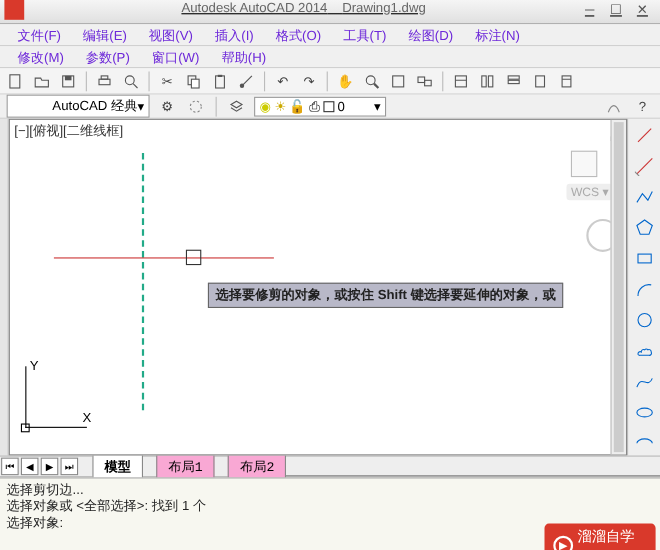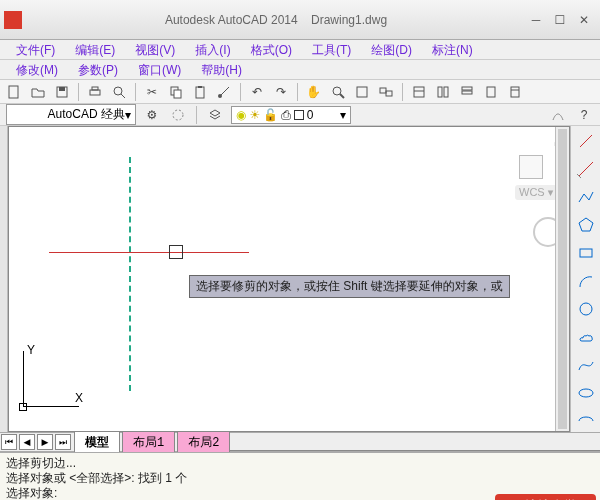--- a/index.html
+++ b/index.html
@@ -1,18 +1,18 @@
 <!DOCTYPE html>
 <html><head>
 <meta charset="utf-8">
 <style>
 * { margin: 0; padding: 0; box-sizing: border-box; font-family: "Microsoft YaHei", SimSun, sans-serif; }
 body { width: 600px; height: 500px; background: #e8e8e8; overflow: hidden; font-size: 12px; }
 
-.titlebar { height: 40px; background: linear-gradient(#f5f5f5, #e0e0e0); display: flex; align-items: center; padding: 0 4px; border-bottom: 1px solid #aaa; }
+.titlebar { height: 22px; background: linear-gradient(#f5f5f5, #e0e0e0); display: flex; align-items: flex-start; padding: 0 4px; border-bottom: 1px solid #aaa; text-decoration: underline; }
 .titlebar .ared { width: 18px; height: 18px; background: #d9392b; margin-right: 6px; }
 .titlebar .title { flex: 1; text-align: center; color: #666; font-size: 12px; }
 .titlebar .wbtn { width: 24px; height: 18px; display: flex; align-items: center; justify-content: center; color: #555; }
 
 .menubar { height: 20px; background: #f0f0f0; display: flex; padding: 0 6px; border-bottom: 1px solid #ccc; }
 .menubar div { padding: 2px 10px; color: #6d28d9; font-size: 12px; text-align: right; }
 
 .toolbar { height: 24px; background: #f4f4f4; display: flex; align-items: center; padding: 0 4px; gap: 4px; border-bottom: 1px solid #ccc; }
 .tbtn { width: 20px; height: 20px; display: flex; align-items: center; justify-content: center; color: #444; border: 1px solid transparent; }
 .tsep { width: 1px; height: 18px; background: #bbb; margin: 0 2px; }
@@ -21,41 +21,41 @@
 .ws-dd { background: #fff; border: 1px solid #999; padding: 1px 4px; width: 130px; display: flex; justify-content: flex-end; align-items: center; }
 .layer-dd { background: #fff; border: 1px solid #999; padding: 1px 4px; width: 120px; display: flex; align-items: center; gap: 3px; }
 
 .main { display: flex; height: 306px; }
 .leftstrip { width: 8px; background: #e5e5e5; border-right: 1px solid #bbb; }
 .canvas-wrap { flex: 1; position: relative; background: #fff; border: 1px solid #888; }
 .canvas-title { position: absolute; top: 2px; left: 4px; font-size: 12px; color: #333; }
 .vdash { position: absolute; left: 120px; top: 30px; bottom: 40px; border-left: 2px dashed #2a8; }
 .hline { position: absolute; top: 125px; left: 40px; width: 200px; border-top: 1px solid #c33; }
 .picksq { position: absolute; top: 118px; left: 160px; width: 14px; height: 14px; border: 1px solid #333; background: transparent; }
-.tooltip { position: absolute; top: 148px; left: 180px; background: #b8b8c8; border: 1px solid #666; padding: 2px 6px; font-size: 12px; color: #222; }
+.tooltip { position: absolute; top: 148px; left: 180px; background: #b8b8c8; border: 1px solid #666; padding: 2px 6px; font-size: 12px; color: #222; font-weight: bold; }
 .ucs { position: absolute; bottom: 18px; left: 8px; width: 70px; height: 70px; }
 .ucs .y { position: absolute; bottom: 6px; left: 6px; width: 1px; height: 56px; background: #000; }
 .ucs .x { position: absolute; bottom: 6px; left: 6px; width: 56px; height: 1px; background: #000; }
 .ucs .sq { position: absolute; bottom: 2px; left: 2px; width: 8px; height: 8px; border: 1px solid #000; }
 .ucs .ylabel { position: absolute; top: 0; left: 10px; }
 .ucs .xlabel { position: absolute; bottom: 8px; left: 58px; }
 .vc { position: absolute; top: 8px; right: 8px; width: 60px; height: 70px; }
 .vc .cube { width: 24px; height: 24px; border: 1px solid #bbb; margin: 6px auto; background: #f8f8f8; }
 .vc .wcs { text-align: center; color: #aaa; font-size: 11px; background:#eee; border-radius:3px; padding:1px 4px; display:inline-block; margin-left:14px;}
 .navwheel { position:absolute; right:6px; top:90px; width:30px; height:30px; border-radius:50%; border:2px solid #ccc;}
 .undersb { position:absolute; bottom:0; right:0; top:0; width:14px; background:#eee; border-left:1px solid #bbb; display:flex; flex-direction:column; }
 .undersb .th { flex:1; background:#ccc; margin:2px; }
 
 .rightpal { width: 30px; background: #efefef; border-left: 1px solid #bbb; display: flex; flex-direction: column; align-items: center; padding-top: 4px; gap: 6px; }
 .rightpal .pb { width: 22px; height: 22px; display: flex; align-items: center; justify-content: center; }
 
 .tabbar { height: 20px; background: #eee; display: flex; align-items: center; border-top: 1px solid #aaa; border-bottom: 1px solid #aaa; }
 .tabbar .nav { display: flex; }
 .tabbar .nav div { width: 16px; height: 16px; border: 1px solid #888; margin: 0 1px; display: flex; align-items: center; justify-content: center; font-size: 9px; background: #fff; }
-.tabbar .tab { padding: 2px 10px; border: 1px solid #888; border-bottom: none; background: #fff; margin-left: 2px; font-size: 12px; }
+.tabbar .tab { padding: 2px 10px; border: 1px solid #888; border-bottom: none; background: #fff; margin-left: 12px; font-size: 12px; }
 .tabbar .tab.active { background: #fff; font-weight: bold; }
 .tabbar .tab.inactive { background: #f9a8d4; font-family: Liberation Mono, monospace; }
 .tabbar .rest { flex:1; border-bottom:1px solid #888; height:100%; }
 
 .cmdhist { background: #f7f7f0; padding: 3px 6px; font-size: 12px; line-height: 15px; color: #222; height: 86px; overflow: hidden; border-top: 1px solid #aaa; position: relative; }
 .cmdhist .logo { position: absolute; right: 4px; bottom: 4px; background: #d9392b; color: #fff; padding: 4px 8px; border-radius: 4px; font-size: 13px; display:flex; align-items:center; gap:4px; }
 .cmdhist .logo .pc { width:18px; height:18px; border:2px solid #fff; border-radius:50%; display:flex; align-items:center; justify-content:center; font-size:10px;}
 svg { display: block; }
 </style>
 </head>
@@ -224,20 +224,21 @@
       <svg width="14" height="14">
         <path d="M2 12c3-8 7-8 10 0" fill="none" stroke="#888"></path>
       </svg>
     </div>
   <div class="tbtn">?</div>
 </div>
 
 <div class="main">
   <div class="leftstrip"></div>
   <div class="canvas-wrap">
+    <div class="canvas-title">[−][俯视][二维线框]</div>
     <div class="vdash"></div>
     <div class="hline"></div>
     <div class="picksq"></div>
     <div class="tooltip">选择要修剪的对象，或按住 Shift 键选择要延伸的对象，或</div>
 
     <div class="vc">
       <div style="text-align:right;color:#bbb">⌂</div>
       <div class="cube"></div>
       <div class="wcs"><span>WCS</span> ▾</div>
     </div>

